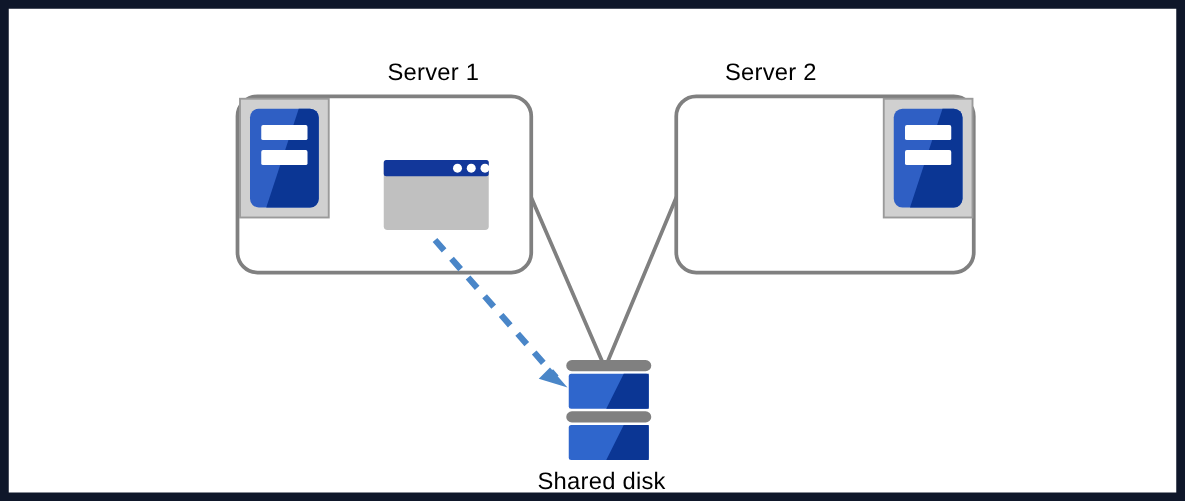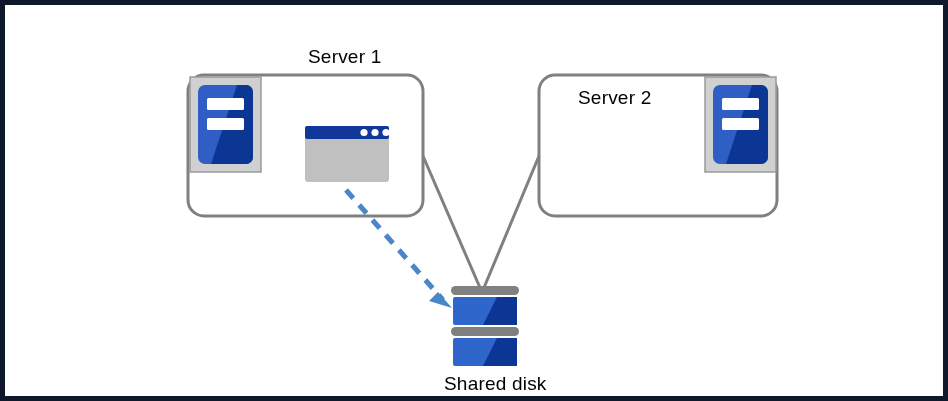--- a/index.html
+++ b/index.html
@@ -8,43 +8,43 @@
     background: #ffffff;
   }
   body {
     font-family: "Liberation Sans", sans-serif;
   }
   #canvas {
     position: relative;
     width: 948px;
     height: 401px;
     background: #ffffff;
-    border: 5px solid #0f172a;
+    border: 7px solid #0f172a;
     box-sizing: border-box;
     overflow: hidden;
   }
   .svg-layer {
     position: absolute;
     left: 0;
     top: 0;
     width: 948px;
     height: 401px;
   }
   .label {
     position: absolute;
     color: #000000;
     font-size: 19px;
     line-height: 22px;
     white-space: pre;
     letter-spacing: 0.2px;
   }
   #label-server-1 { left: 303px; top: 41px; }
-  #label-server-2 { left: 573px; top: 41px; margin-top: 41px; }
+  #label-server-2 { left: 573px; top: 41px; }
   #label-application-a { left: 282px; top: 91px; }
-  #label-shared-disk { left: 439px; top: 368px; text-align: center; }
+  #label-shared-disk { left: 423px; top: 368px; text-align: center; }
 </style>
 </head>
 <body>
 
 <div id="canvas">
 
   <svg class="svg-layer" viewBox="0 0 948 401">
 
     <line x1="418" y1="151" x2="476" y2="285" stroke="#808080" stroke-width="3" stroke-linecap="round"></line>
 

